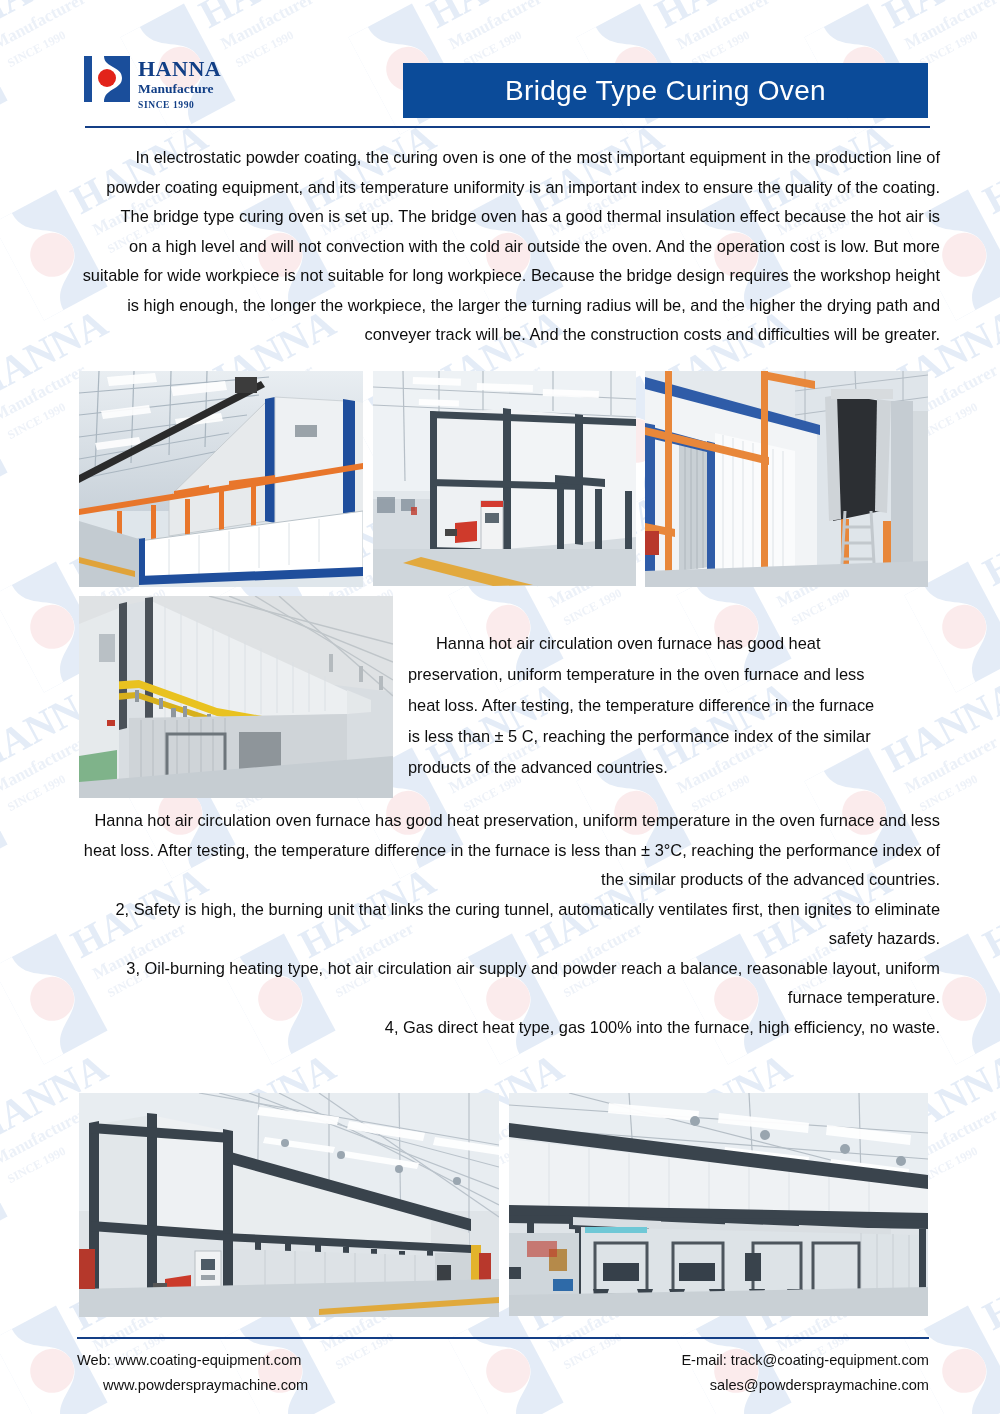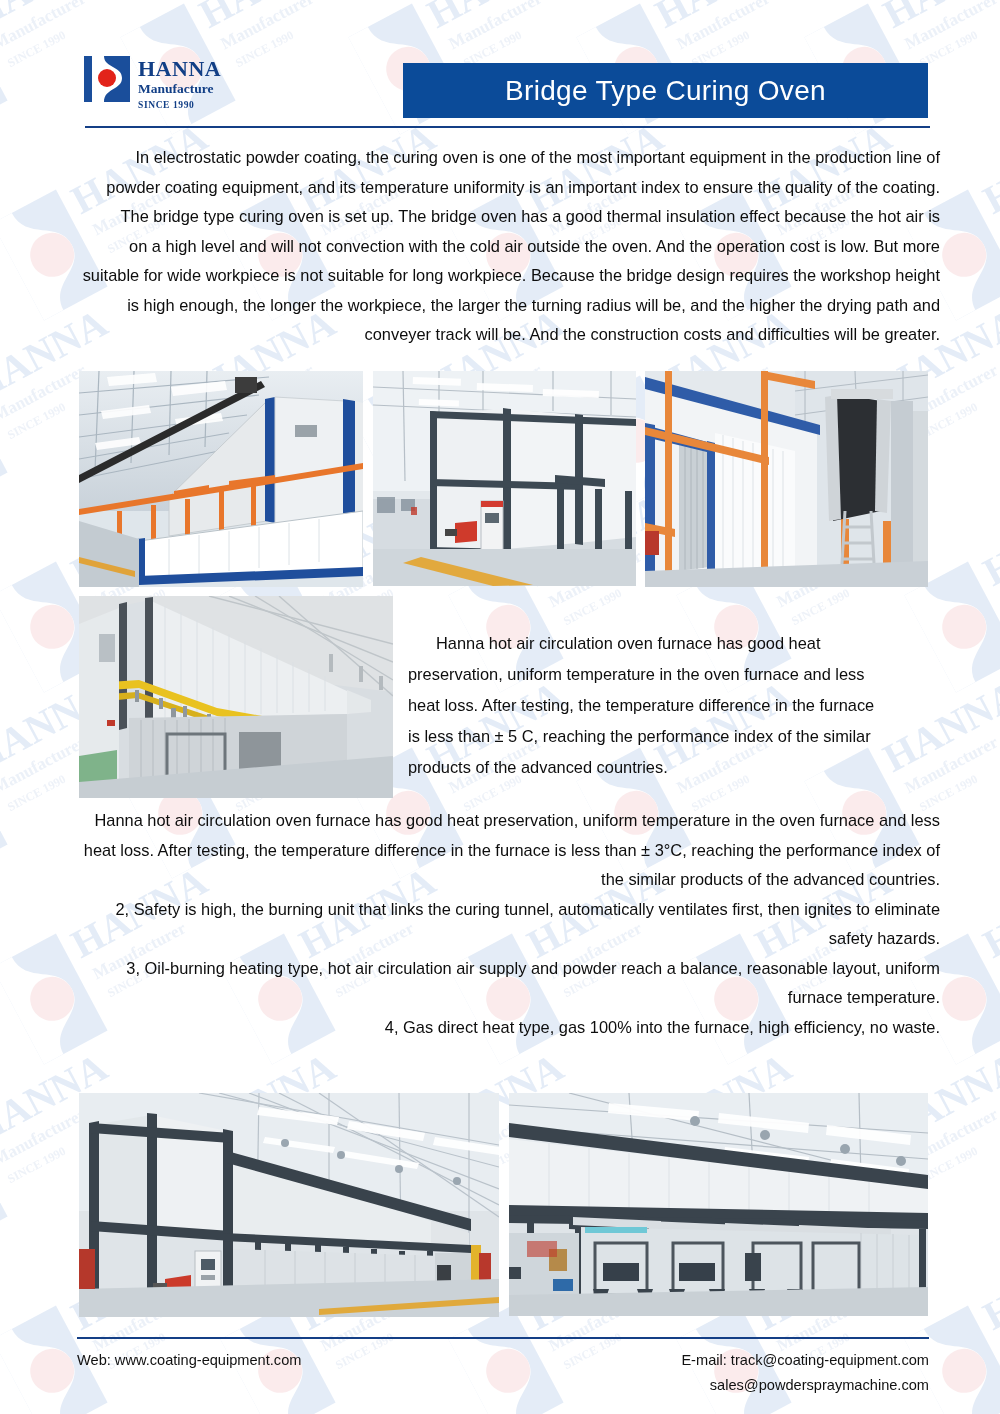--- a/index.html
+++ b/index.html
@@ -1161,20 +1161,21 @@
         <rect x="76" y="134" width="62" height="6" fill="#6fc8d6"></rect>
 
         <path d="M0 202 L419 194 L419 223 L0 223 Z" fill="#c9d0d5"></path>
       </svg>
     </div>
 
     <div class="footer-rule"></div>
     <div class="footer">
       <div class="footer-col-left">
         <div>Web: www.coating-equipment.com</div>
+        <div class="footer-indent">www.powderspraymachine.com</div>
       </div>
       <div class="footer-col-right">
         <div>E-mail: track@coating-equipment.com</div>
         <div>sales@powderspraymachine.com</div>
       </div>
     </div>
 
   </div>
 </div>
 

